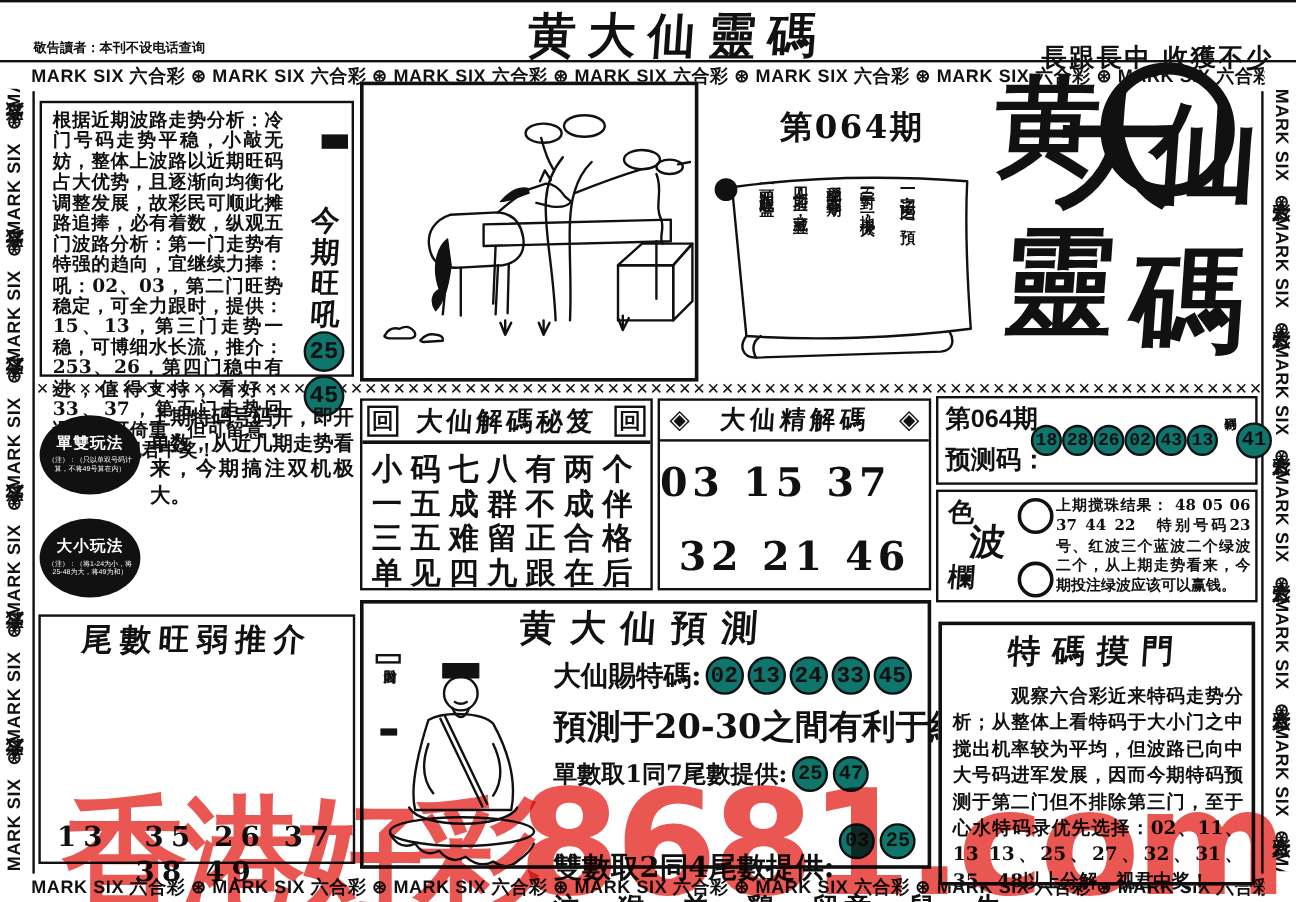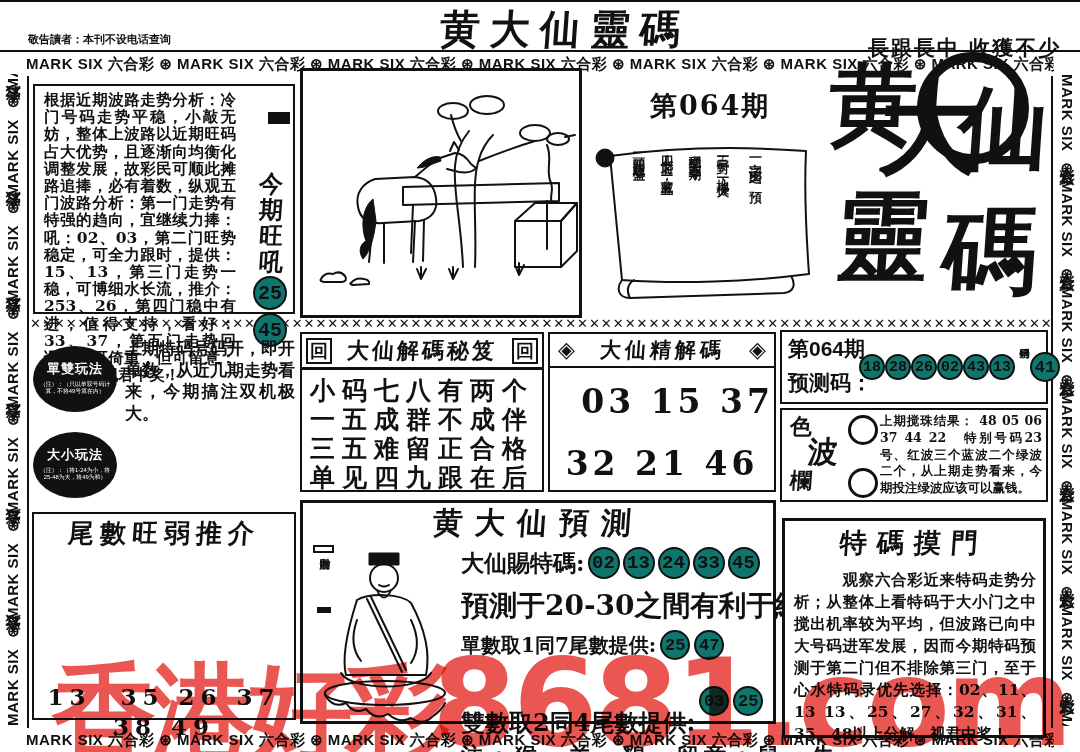--- a/index.html
+++ b/index.html
@@ -158,21 +158,21 @@
       <div>单见四九跟在后</div>
     </div>
   </div>
 
   <div class="panel" style="left:548px;top:332px;width:228px;height:160px;">
     <div class="abs" style="left:0;top:0;width:100%;height:34px;border-bottom:2px solid #111;display:flex;align-items:center;justify-content:space-between;padding:0 8px;box-sizing:border-box;">
       <span style="font-size:22px;">◈</span>
       <span class="calli" style="font-size:21px;letter-spacing:4px;">大仙精解碼</span>
       <span style="font-size:22px;">◈</span>
     </div>
-    <div class="abs serif b" style="left:0;top:48px;width:100%;text-align:right;font-size:33px;letter-spacing:4px;">03  15  37</div>
+    <div class="abs serif b" style="left:0;top:48px;width:100%;text-align:left;font-size:33px;letter-spacing:4px;">03  15  37</div>
     <div class="abs serif b" style="left:0;top:110px;width:100%;text-align:center;font-size:33px;letter-spacing:4px;">32  21  46</div>
   </div>
 
   <div class="panel" style="left:780px;top:330px;width:268px;height:74px;">
     <div class="abs b" style="left:6px;top:3px;font-size:21px;">第064期</div>
     <div class="abs b" style="left:6px;top:37px;font-size:21px;">预测码：</div>
     <div class="abs" style="left:77px;top:22px;display:flex;">
       <span class="ball b26">18</span>
       <span class="ball b26">28</span>
       <span class="ball b26">26</span>

